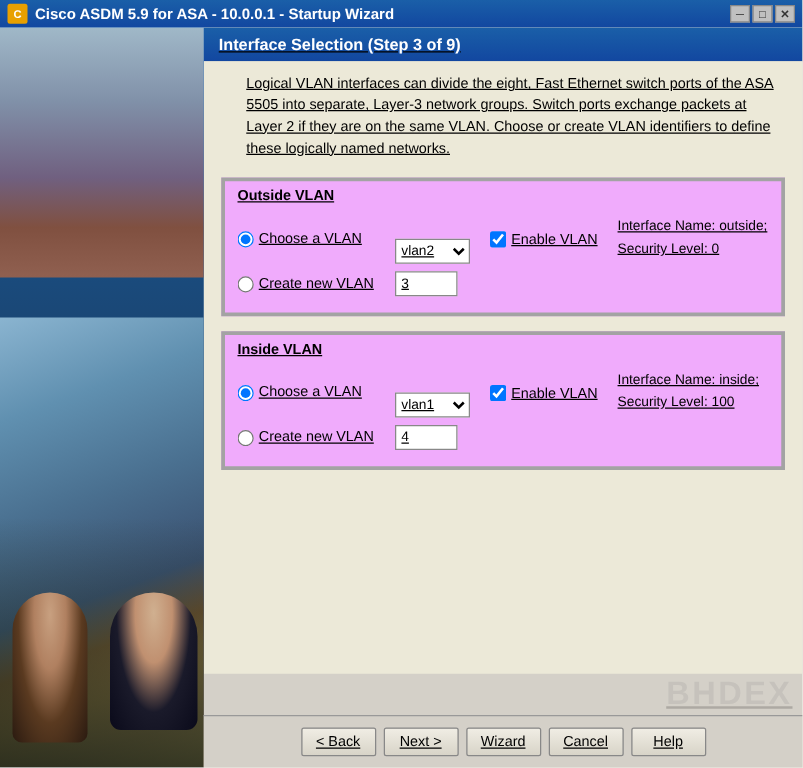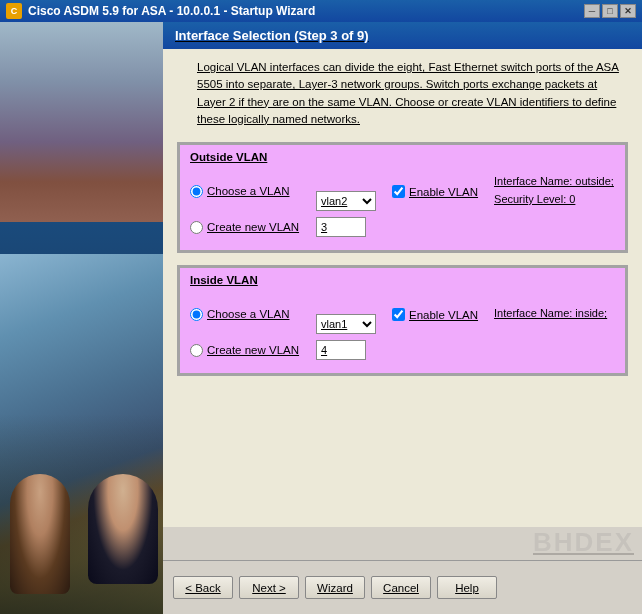--- a/index.html
+++ b/index.html
@@ -229,24 +229,24 @@
       padding: 0 4px;
       background: white;
     }
 
     
     .footer {
       background: #d4d0c8;
       border-top: 1px solid #999;
       display: flex;
       align-items: center;
-      justify-content: flex-start;
+      justify-content: center;
       padding: 6px 10px;
       gap: 6px;
-      height: 54px;
+      height: 42px;
     }
     .footer-btn {
       min-width: 60px;
       height: 23px;
       background: linear-gradient(to bottom, #f0ede4, #d8d4c8);
       border: 1px solid #888;
       border-radius: 2px;
       cursor: pointer;
       font-size: 11.5px;
       padding: 0 8px;
@@ -336,20 +336,21 @@
             <option>vlan1</option>
             <option>vlan2</option>
             <option>vlan3</option>
           </select>
           <label class="checkbox-label">
             <input type="checkbox" checked="" style="">
             <span>Enable VLAN</span>
           </label>
           <div class="interface-info">
             <div>Interface Name: inside;</div>
+            <div>Security Level: 100</div>
           </div>
         </div>
 
         <div class="vlan-row">
           <label class="radio-label">
             <input type="radio" name="inside-vlan" style="">
             <span>Create new VLAN</span>
           </label>
           <input type="text" class="vlan-input" value="4" style="">
         </div>

